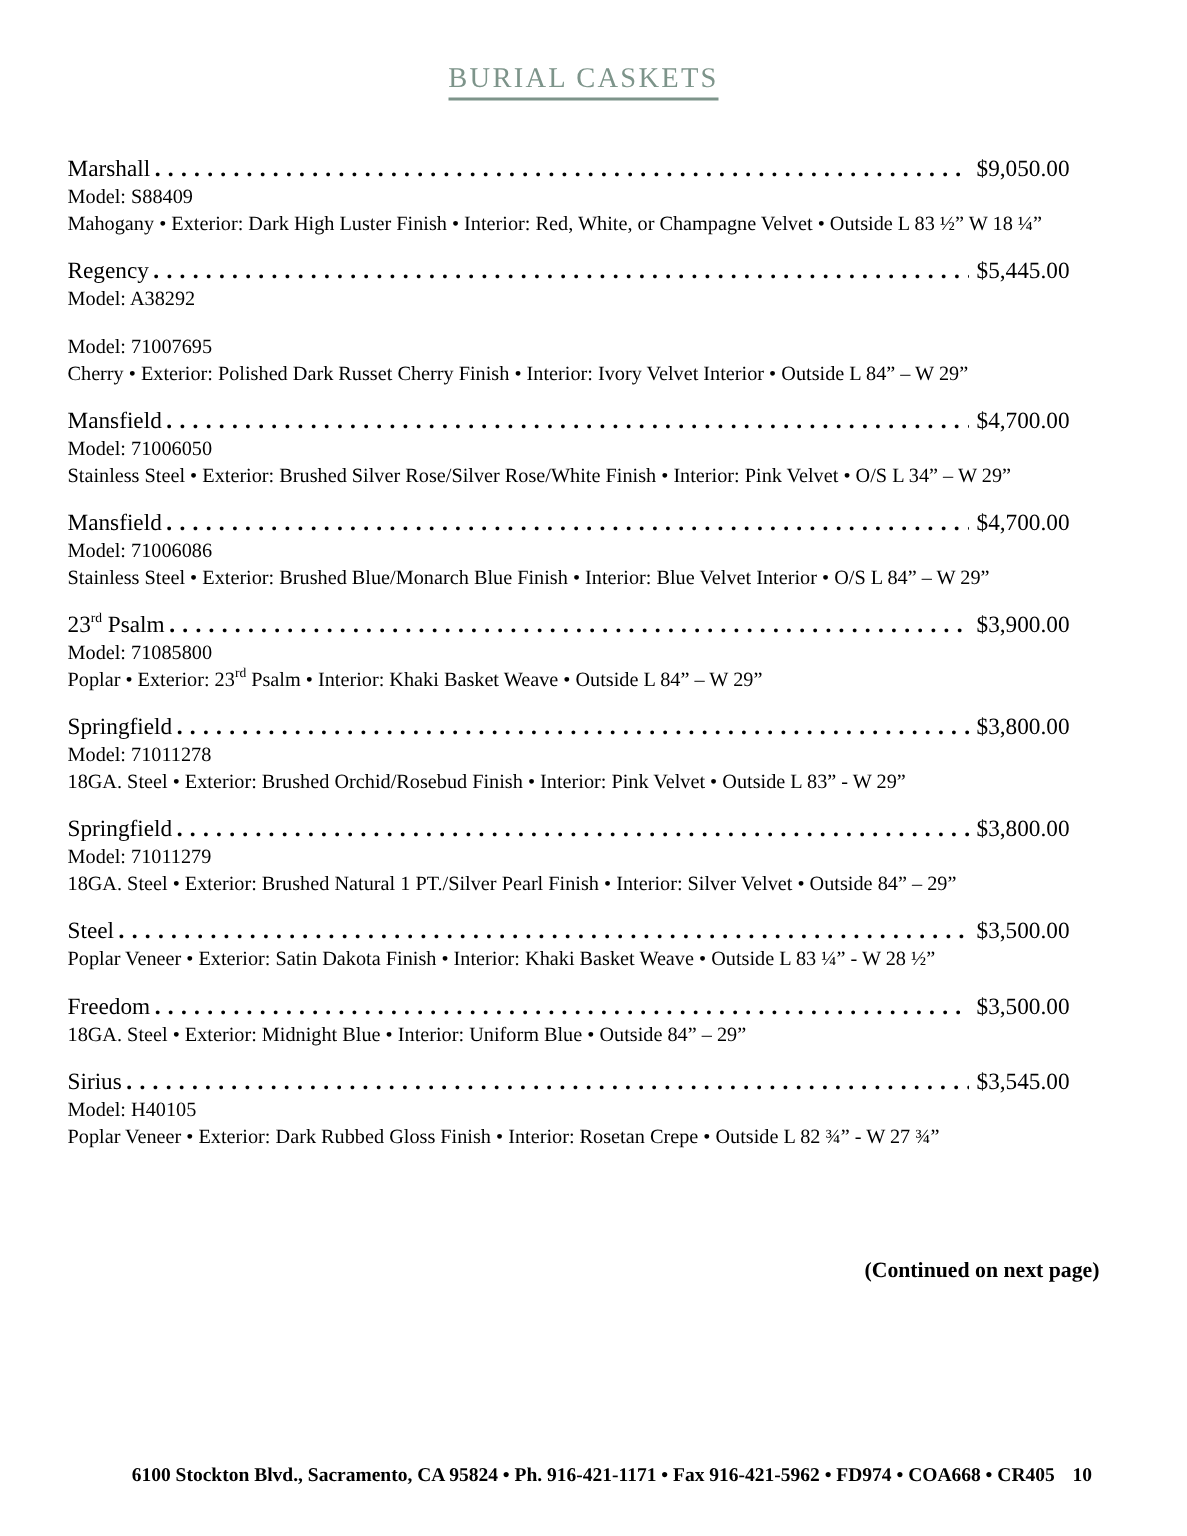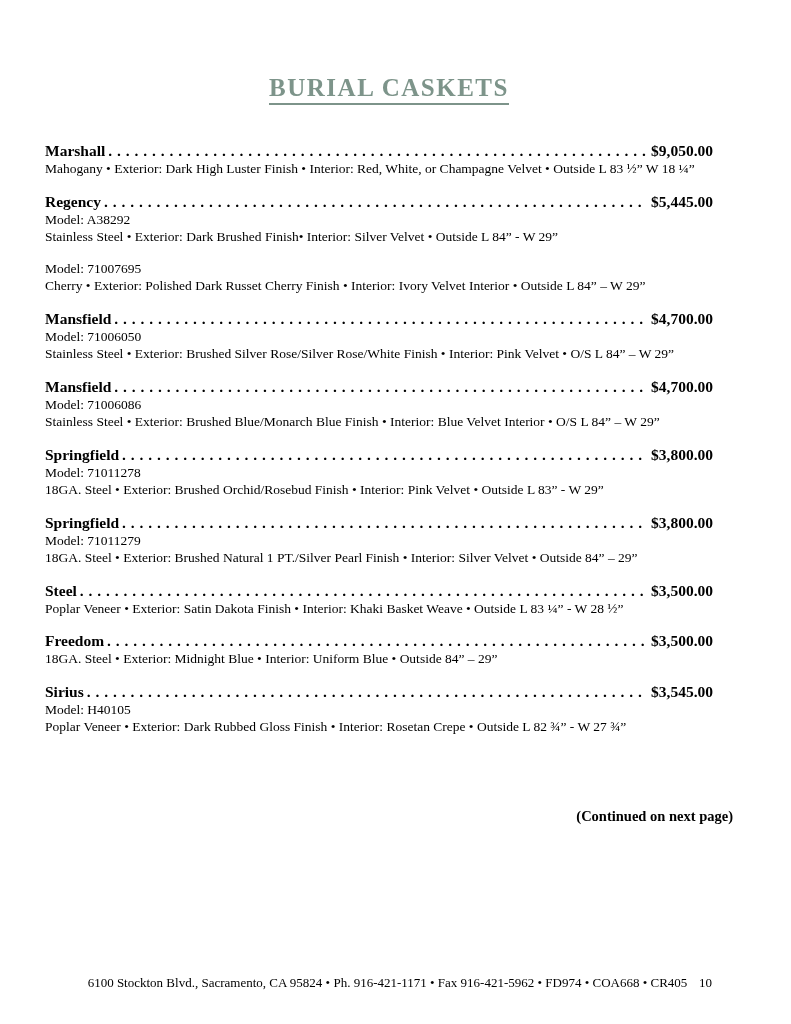--- a/index.html
+++ b/index.html
@@ -16,33 +16,32 @@
   .content {
     padding: 42px 78px 0 45px;
   }
   .title-wrap {
     text-align: center;
     margin-bottom: 36px;
     margin-right: -20px; 
   }
   .page-title {
     display: inline-block;
-    font-size: 25px;
-    font-weight: bold;
+    font-size: 19px;
+    font-weight: normal;
     letter-spacing: 1.5px;
     border-bottom: 2px solid;
     padding-bottom: 1px;
-    margin-top: 32px;
   }
   .items { }
   .entry { margin-bottom: 14.5px; }
   .entry-head {
     display: flex;
     align-items: baseline;
-    font-weight: bold;
+    font-weight: normal;
     font-size: 15.5px;
     line-height: 19px;
     text-align: center;
   }
   .entry-name { white-space: nowrap; }
   .entry-name sup, .entry-desc sup { font-size: 9px; vertical-align: super; line-height: 0; }
   .leader {
     flex: 1;
     overflow: hidden;
     white-space: nowrap;
@@ -65,23 +64,24 @@
   .continued {
     text-align: right;
     font-weight: bold;
     font-size: 14.5px;
     margin-top: 73px;
     margin-right: -20px;
   }
   .footer {
     position: absolute;
     left: 0;
-    right: 16px;
+    right: 0;
     top: 975px;
     font-size: 13px;
+    font-weight: bold;
   }
   .footer-address {
     text-align: center;
     padding: 0 60px;
   }
   .footer-pagenum {
     position: absolute;
     right: 63px;
     top: 0;
   }
@@ -95,58 +95,67 @@
     <span class="page-title" style="color: rgb(125, 148, 138); border-color: rgb(125, 148, 138);">BURIAL CASKETS</span>
   </div>
 
   <div class="items" id="items">
   <div class="entry">
     <div class="entry-head">
       <span class="entry-name">Marshall</span>
       <span class="leader"></span>
       <span class="entry-price">$9,050.00</span>
     </div>
+    <div class="entry-model">Model: S88409</div>
     <div class="entry-desc">Mahogany • Exterior: Dark High Luster Finish • Interior: Red, White, or Champagne Velvet • Outside L 83 ½”  W 18 ¼”</div>
   </div>
 
   <div class="entry">
     <div class="entry-head">
       <span class="entry-name">Regency</span>
       <span class="leader"></span>
       <span class="entry-price">$5,445.00</span>
     </div>
     <div class="entry-model">Model: A38292</div>
-    <div class="entry-desc">Stainless Steel • Exterior: Dark Brushed Finish• Interior: Silver Velvet • Outside L 84” - W 29”</div>
   </div>
 
   <div class="entry">
     <div class="entry-model">Model: 71007695</div>
     <div class="entry-desc">Cherry • Exterior: Polished Dark Russet Cherry Finish • Interior: Ivory Velvet Interior • Outside L 84” – W 29”</div>
   </div>
 
   <div class="entry">
     <div class="entry-head">
       <span class="entry-name">Mansfield</span>
       <span class="leader"></span>
       <span class="entry-price">$4,700.00</span>
     </div>
     <div class="entry-model">Model: 71006050</div>
-    <div class="entry-desc">Stainless Steel • Exterior: Brushed Silver Rose/Silver Rose/White Finish • Interior: Pink Velvet • O/S L 84” – W 29”</div>
+    <div class="entry-desc">Stainless Steel • Exterior: Brushed Silver Rose/Silver Rose/White Finish • Interior: Pink Velvet • O/S L 34” – W 29”</div>
   </div>
 
   <div class="entry">
     <div class="entry-head">
       <span class="entry-name">Mansfield</span>
       <span class="leader"></span>
       <span class="entry-price">$4,700.00</span>
     </div>
     <div class="entry-model">Model: 71006086</div>
     <div class="entry-desc">Stainless Steel • Exterior: Brushed Blue/Monarch Blue Finish • Interior: Blue Velvet Interior • O/S L 84” – W 29”</div>
   </div>
 
+  <div class="entry">
+    <div class="entry-head">
+      <span class="entry-name">23<sup>rd</sup> Psalm</span>
+      <span class="leader"></span>
+      <span class="entry-price">$3,900.00</span>
+    </div>
+    <div class="entry-model">Model: 71085800</div>
+    <div class="entry-desc">Poplar • Exterior: 23<sup>rd</sup> Psalm • Interior: Khaki Basket Weave • Outside L 84” – W 29”</div>
+  </div>
 
   <div class="entry">
     <div class="entry-head">
       <span class="entry-name">Springfield</span>
       <span class="leader"></span>
       <span class="entry-price">$3,800.00</span>
     </div>
     <div class="entry-model">Model: 71011278</div>
     <div class="entry-desc">18GA. Steel • Exterior: Brushed Orchid/Rosebud Finish • Interior: Pink Velvet • Outside L 83” - W 29”</div>
   </div>

